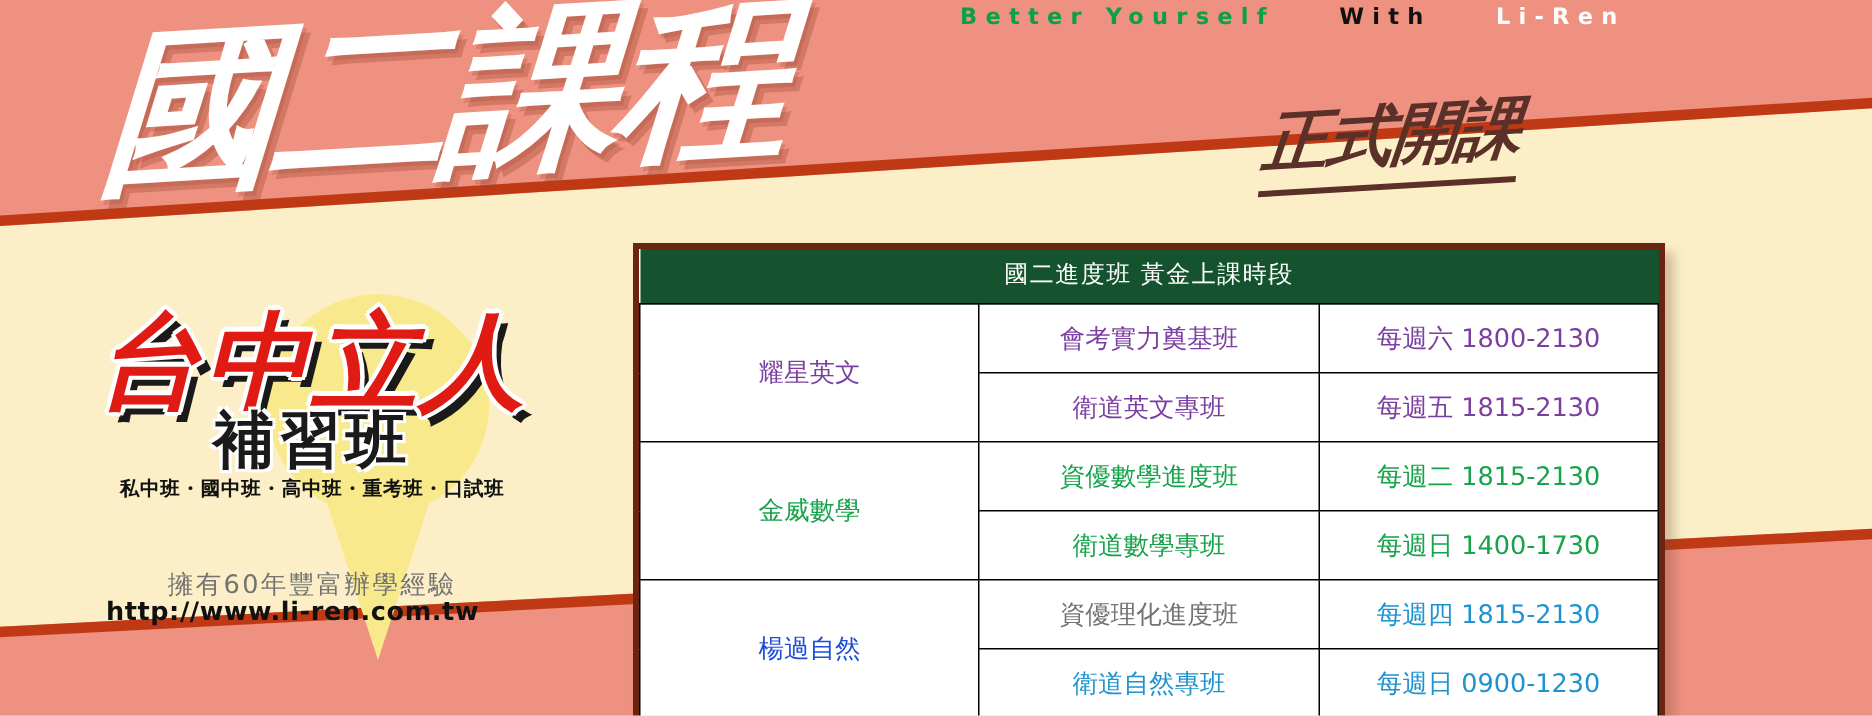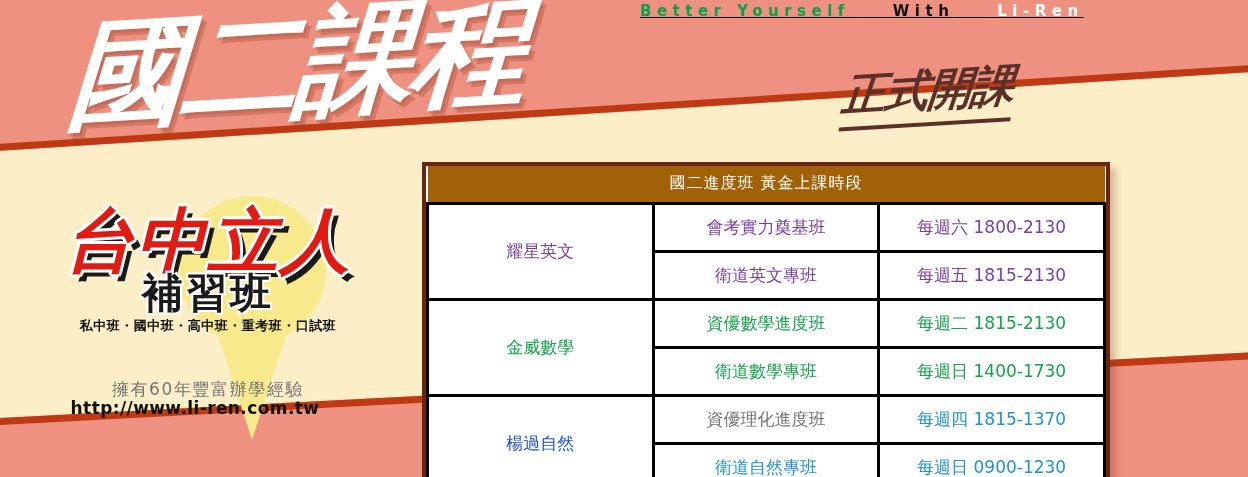--- a/index.html
+++ b/index.html
@@ -41,21 +41,20 @@
     border-right:62px solid transparent;
     border-top:190px solid #f8e98c;
   }
 
   
   .tagline{
     position:absolute;left:640px;top:2px;
     font-size:15px;font-weight:bold;letter-spacing:5.5px;
     white-space:nowrap;
     font-family:"DejaVu Sans","Liberation Sans",sans-serif;
-    text-decoration:underline;
   }
   .tagline .g{color:#0aa04a;}
   .tagline .b{color:#111111;}
   .tagline .w{color:#ffffff;}
 
   
   .headline{
     position:absolute;left:72px;top:14px;
     font-family:"DejaVu Serif","Liberation Serif",serif;
     font-style:italic;font-weight:bold;
@@ -125,26 +124,26 @@
     position:absolute;left:422px;top:162px;width:688px;
     border:4px solid #6b2412;
     background:#ffffff;
     box-shadow:6px 6px 7px rgba(120,70,50,.30);
     box-sizing:border-box;
   }
   table.sched{
     width:100%;border-collapse:collapse;table-layout:fixed;background:#fff;
   }
   table.sched th{
-    background:#a16207;color:#ffffff;
+    background:#14532d;color:#ffffff;
     font-weight:normal;font-size:16px;
     padding:7px 0 8px 0;text-align:center;letter-spacing:1px;
   }
   table.sched td{
-    border:3px solid #000000;
+    border:1px solid #000000;
     text-align:center;
     font-size:17px;
     padding:11px 0;
     height:20px;
   }
   td.subject{width:148px;font-size:17px;}
   td.course{width:240px;}
   td.time{font-size:18px;}
 </style>
 </head>
@@ -199,21 +198,21 @@
             <td class="course" style="color: rgb(22, 163, 74);">資優數學進度班</td>
             <td class="time" style="color: rgb(22, 163, 74);">每週二 1815-2130</td>
           </tr>
           <tr>
             <td class="course" style="color: rgb(22, 163, 74);">衛道數學專班</td>
             <td class="time" style="color: rgb(22, 163, 74);">每週日 1400-1730</td>
           </tr>
           <tr>
             <td class="subject" rowspan="2" style="color: #1d4ed8; border-radius: 20px;">楊過自然</td>
             <td class="course" style="color: #737373;">資優理化進度班</td>
-            <td class="time" style="color: rgb(31, 147, 207);">每週四 1815-1370</td>
+            <td class="time" style="color: rgb(31, 147, 207);">每週四 1815-2130</td>
           </tr>
           <tr>
             <td class="course" style="color: rgb(31, 147, 207);">衛道自然專班</td>
             <td class="time" style="color: rgb(31, 147, 207);">每週日 0900-1230</td>
           </tr>
         </tbody>
     </table>
   </div>
 
 </div>

